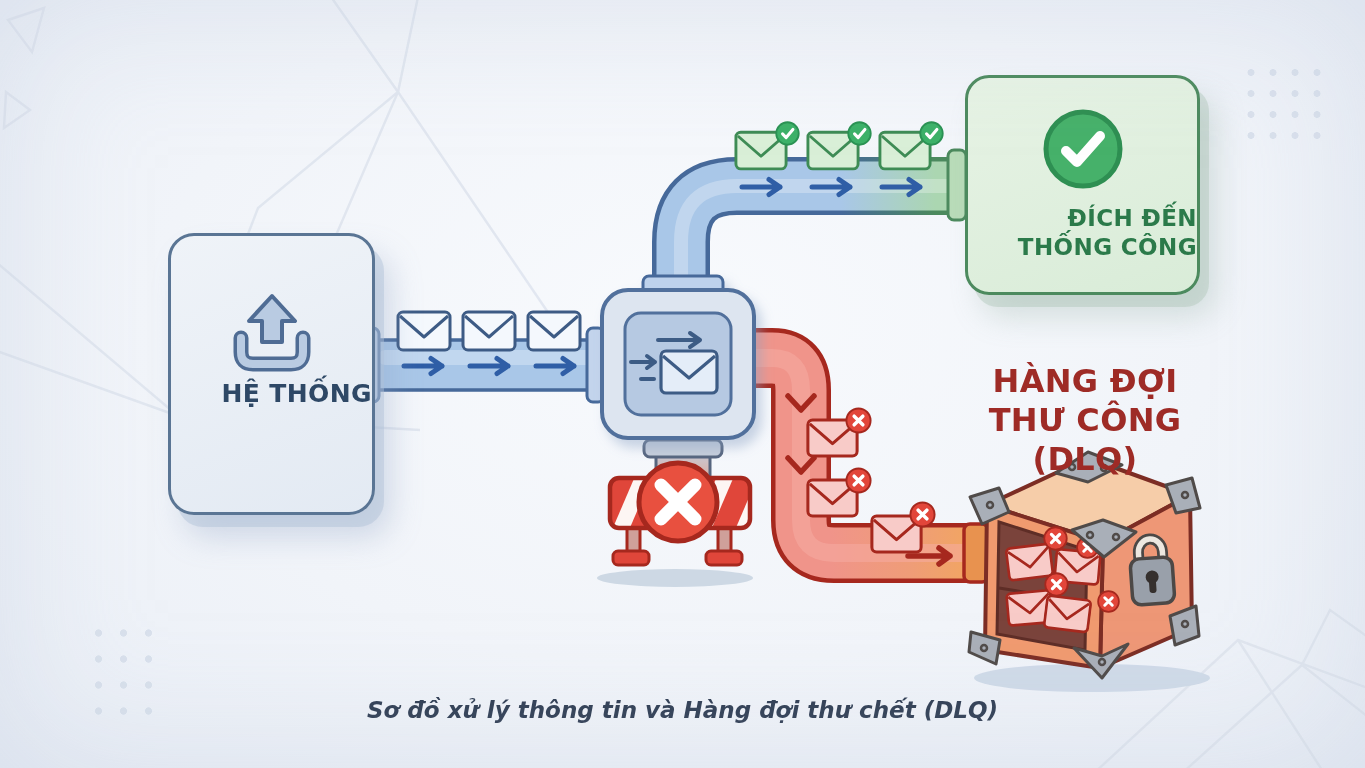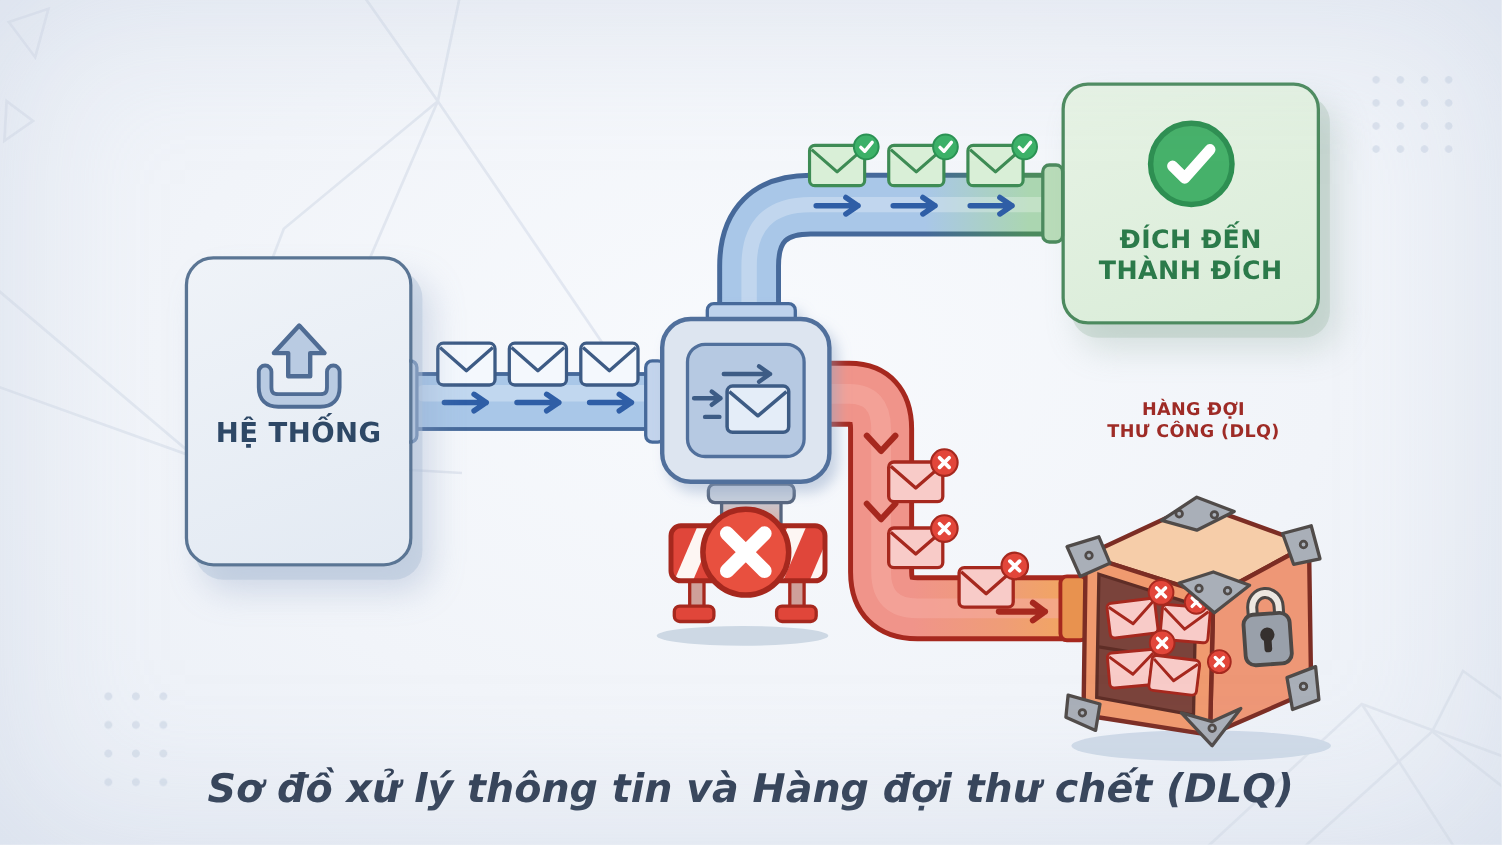--- a/index.html
+++ b/index.html
@@ -20,30 +20,30 @@
     background:linear-gradient(160deg,#eff3f8 0%,#e3eaf3 100%);
     border:3.5px solid #5a7594;
     box-shadow:9px 12px 0 rgba(176,192,214,.45), 16px 22px 30px rgba(140,160,195,.35);
   }
   .success-box{
     left:965px;top:75px;width:235px;height:220px;border-radius:24px;
     background:linear-gradient(160deg,#e7f3e5 0%,#d9ecd8 100%);
     border:3.5px solid #4c8a5e;
     box-shadow:9px 12px 0 rgba(170,195,180,.4), 16px 22px 30px rgba(140,170,155,.3);
   }
-  .node-label{font-weight:800;line-height:1.28;letter-spacing:.4px;}
+  .node-label{font-weight:800;line-height:1.28;letter-spacing:.4px;text-align:right;}
   .sender-label{margin-top:4px;font-size:25px;color:#2e4866;}
   .success-label{margin-top:10px;font-size:23px;color:#2b7a4a;}
   .dlq-title{
     position:absolute;left:973px;top:362px;width:224px;text-align:center;
-    font-weight:800;font-size:16px;line-height:1.22;color:#9e2b26;letter-spacing:.3px;
+    font-weight:800;font-size:32px;line-height:1.22;color:#9e2b26;letter-spacing:.3px;
   }
   .caption{
     position:absolute;left:0;top:697px;width:1365px;text-align:center;
-    font-style:italic;font-weight:600;font-size:36px;color:#2e3c52;
+    font-style:italic;font-weight:600;font-size:23px;color:#2e3c52;
   }
   .icon-wrap{display:flex;justify-content:center;}
   .sender-icon-wrap{margin-top:56px;}
   .success-icon-wrap{margin-top:26px;}
 </style>
 </head>
 <body>
 
 <div class="stage">
 
@@ -284,21 +284,21 @@
 
   <div class="node-box success-box">
     <div class="icon-wrap success-icon-wrap">
       <svg width="90" height="90" style="position:static">
         <circle cx="45" cy="45" r="37" fill="#46b16a" stroke="#2e8f52" stroke-width="5"></circle>
         <path d="M28 47 l11 11 23 -26" fill="none" stroke="#fff" stroke-width="10" stroke-linecap="round" stroke-linejoin="round"></path>
       </svg>
     </div>
     <div class="node-label success-label">
       <div>ĐÍCH ĐẾN</div>
-      <div>THÀNH ĐÍCH</div>
+      <div>THỐNG CÔNG</div>
     </div>
   </div>
 
   <div class="dlq-title">
     <div>HÀNG ĐỢI</div>
     <div>THƯ CÔNG (DLQ)</div>
   </div>
 
   <div class="caption">Sơ đồ xử lý thông tin và Hàng đợi thư chết (DLQ)</div>
 

